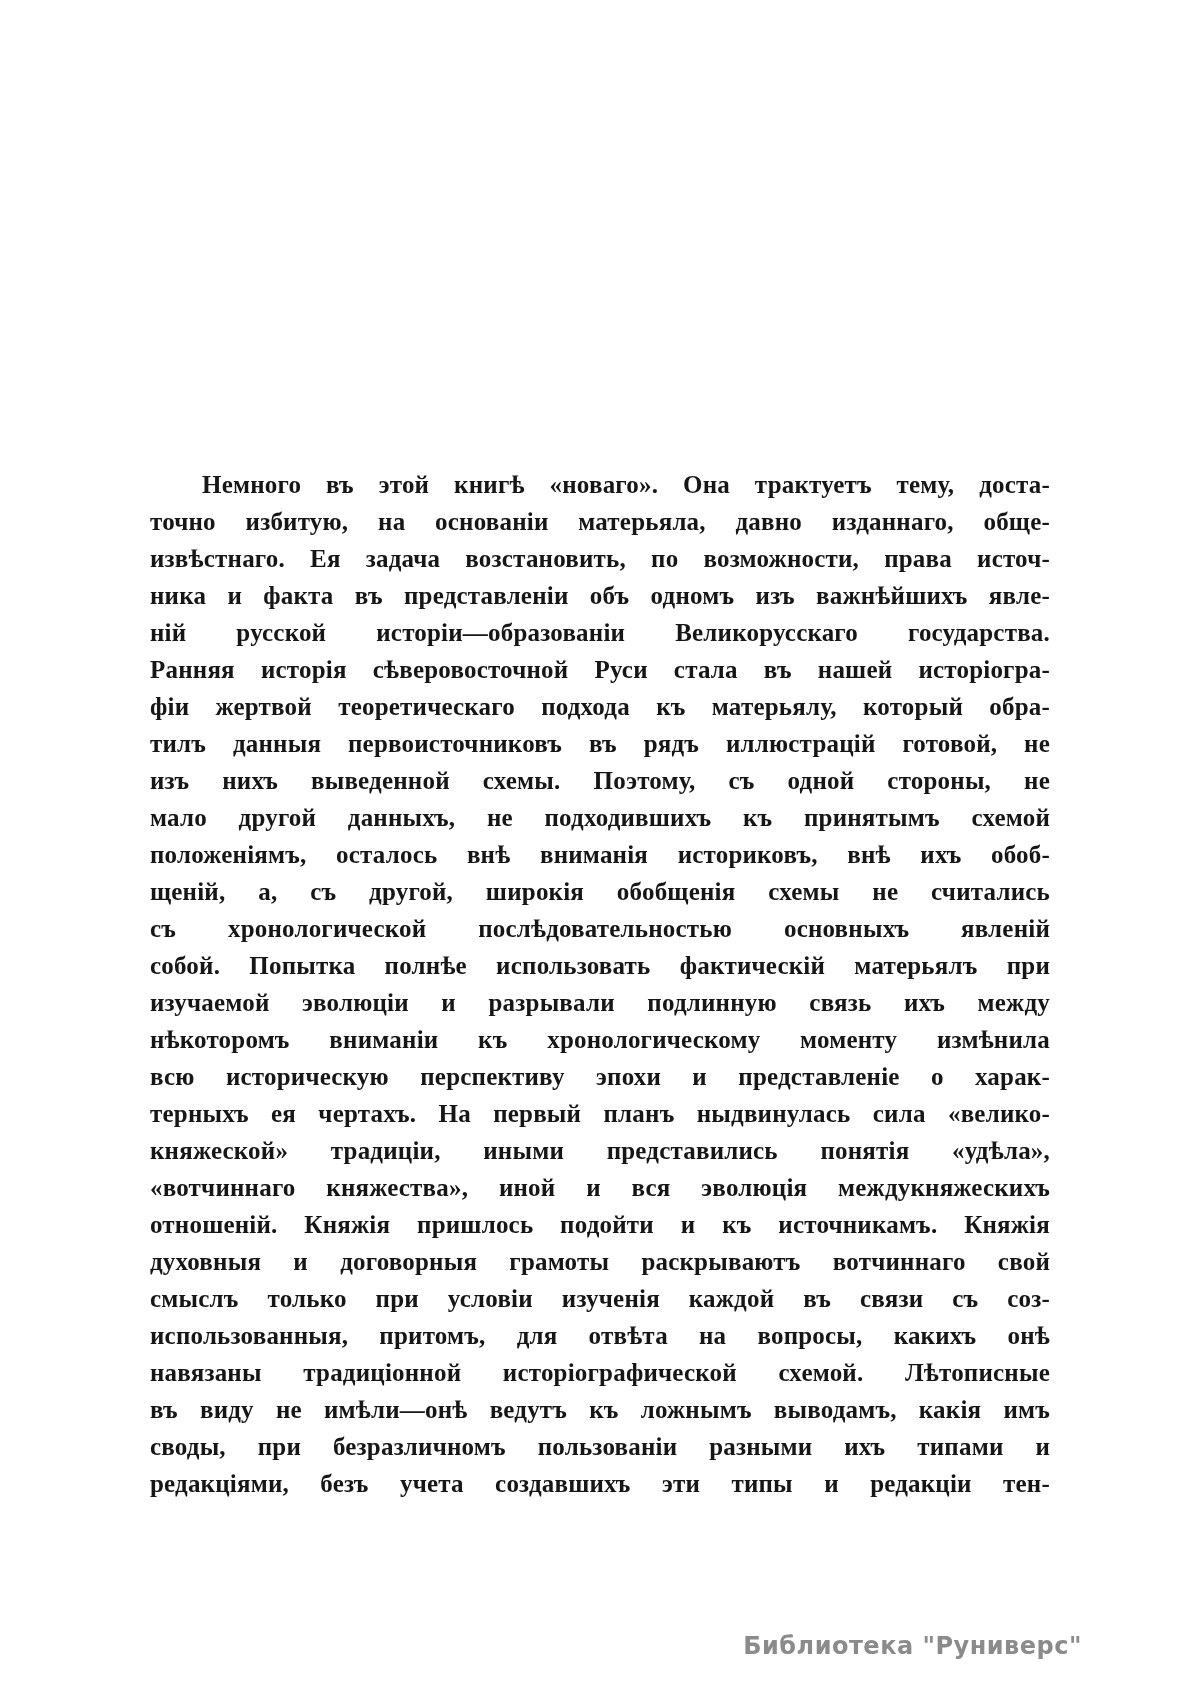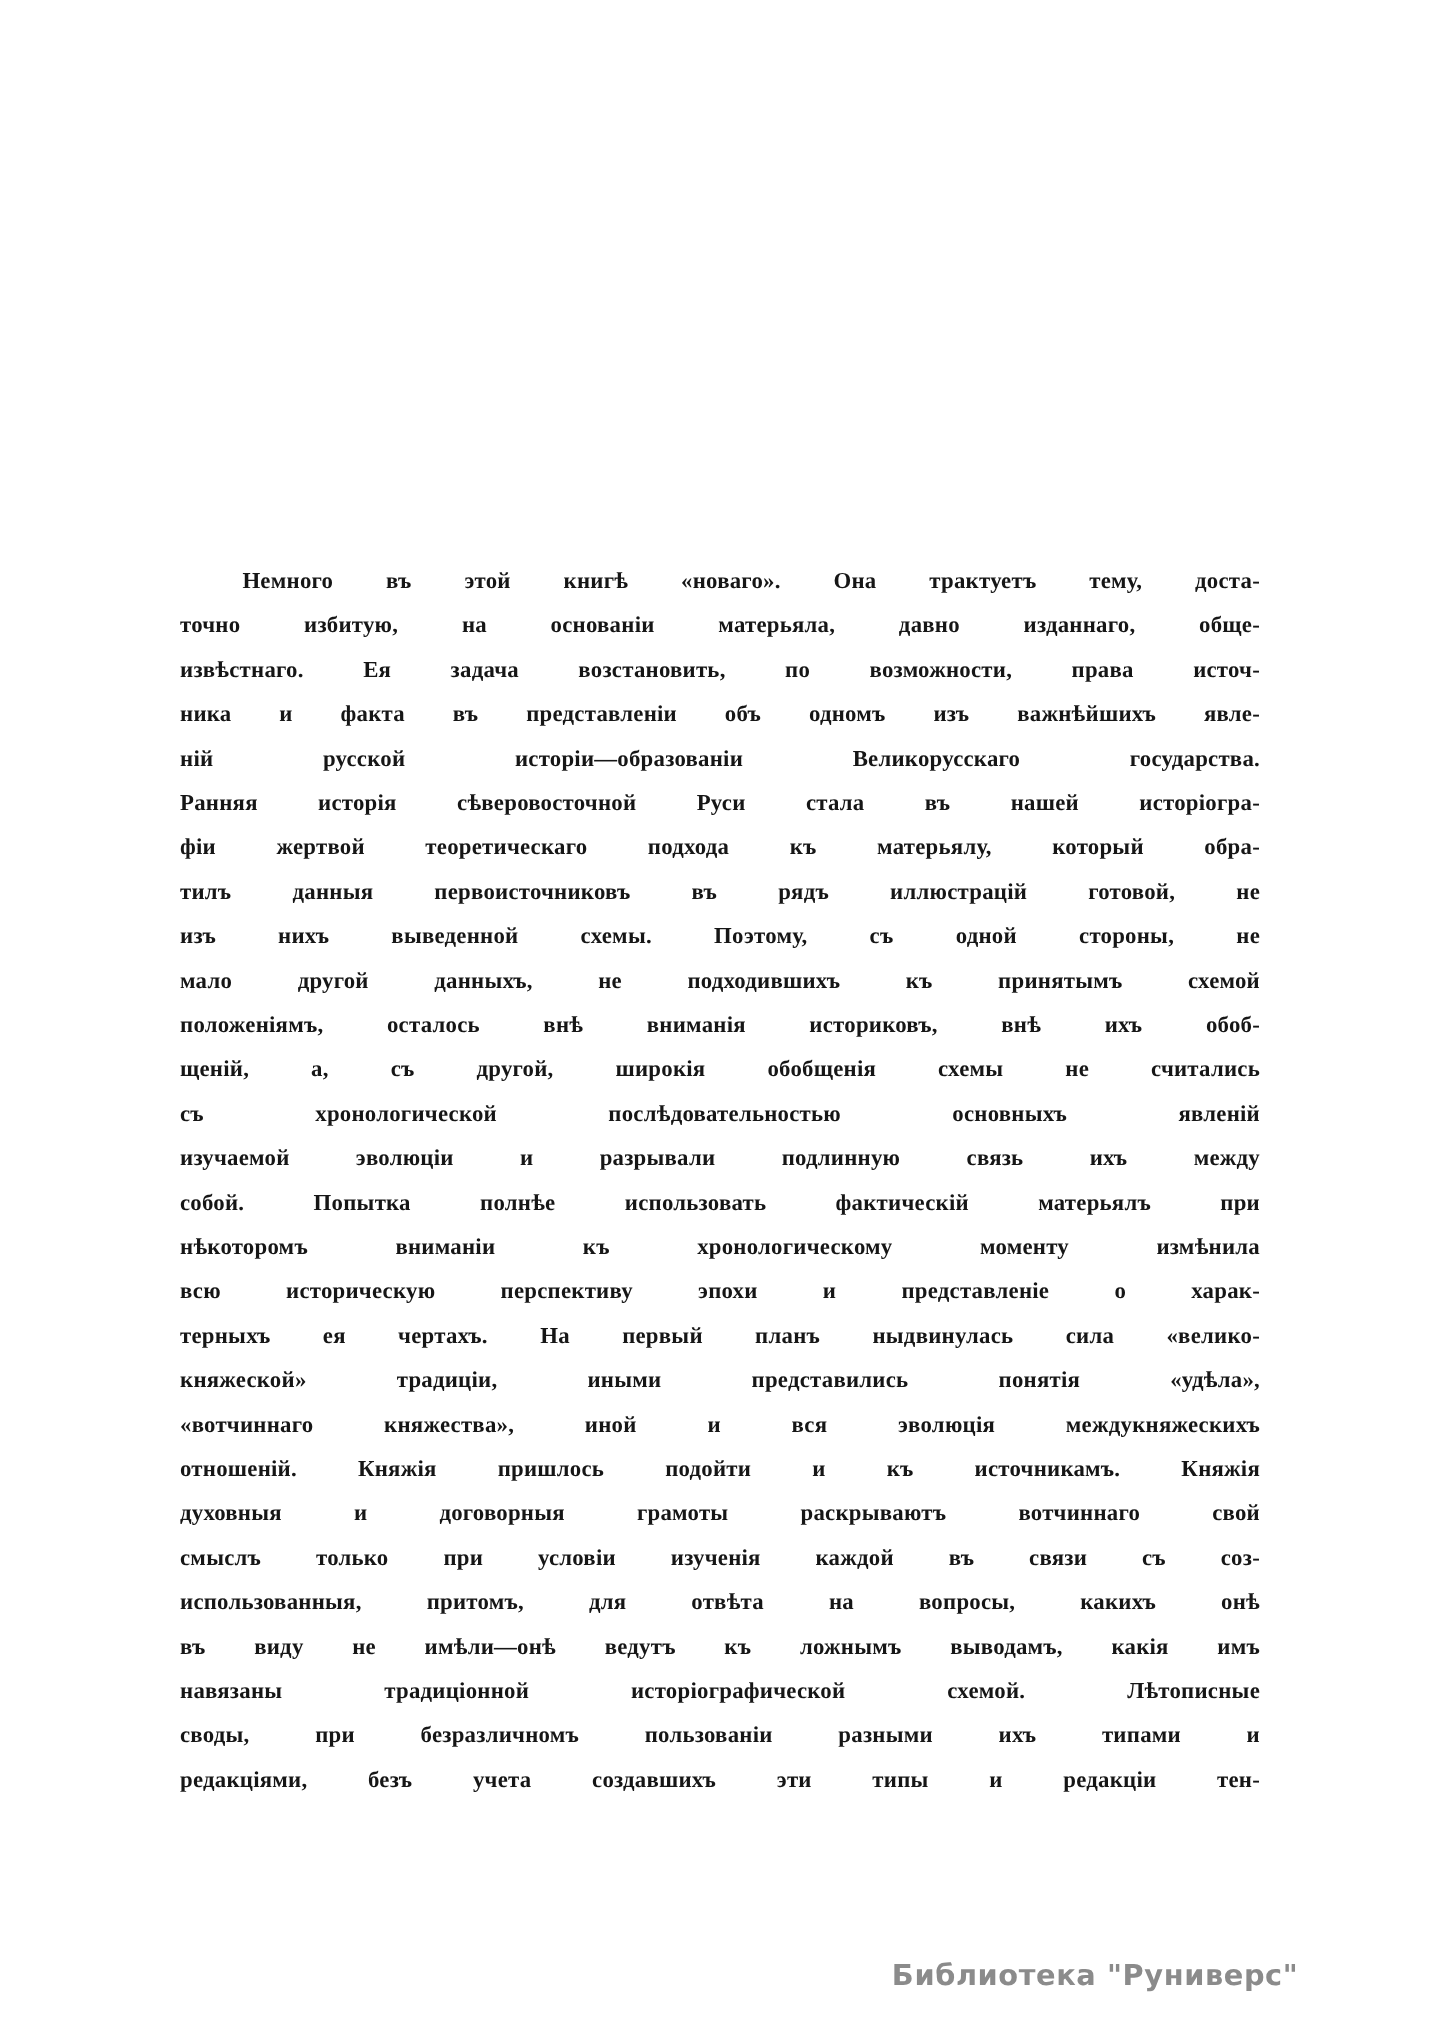--- a/index.html
+++ b/index.html
@@ -14,21 +14,21 @@
     overflow: hidden;
     font-family: "Liberation Serif", "DejaVu Serif", serif;
   }
   .text-block {
     position: absolute;
     left: 150px;
     top: 466px;
     width: 900px;
     color: #161616;
     font-weight: bold;
-    font-size: 19px;
+    font-size: 25px;
     letter-spacing: 0.2px;
   }
   .text-line {
     height: 37px;
     line-height: 37px;
     text-align: justify;
     text-align-last: justify;
     overflow: hidden;
     word-spacing: 2px;
   }
@@ -57,30 +57,30 @@
       <div class="text-line">ника и факта въ представленіи объ одномъ изъ важнѣйшихъ явле-</div>
       <div class="text-line">ній русской исторіи—образованіи Великорусскаго государства.</div>
       <div class="text-line">Ранняя исторія сѣверовосточной Руси стала въ нашей исторіогра-</div>
       <div class="text-line">фіи жертвой теоретическаго подхода къ матерьялу, который обра-</div>
       <div class="text-line">тилъ данныя первоисточниковъ въ рядъ иллюстрацій готовой, не</div>
       <div class="text-line">изъ нихъ выведенной схемы. Поэтому, съ одной стороны, не</div>
       <div class="text-line">мало другой данныхъ, не подходившихъ къ принятымъ схемой</div>
       <div class="text-line">положеніямъ, осталось внѣ вниманія историковъ, внѣ ихъ обоб-</div>
       <div class="text-line">щеній, а, съ другой, широкія обобщенія схемы не считались</div>
       <div class="text-line">съ хронологической послѣдовательностью основныхъ явленій</div>
+      <div class="text-line">собой. Попытка полнѣе использовать фактическій матерьялъ при</div>
       <div class="text-line">изучаемой эволюціи и разрывали подлинную связь ихъ между</div>
-      <div class="text-line">собой. Попытка полнѣе использовать фактическій матерьялъ при</div>
       <div class="text-line">нѣкоторомъ вниманіи къ хронологическому моменту измѣнила</div>
       <div class="text-line">всю историческую перспективу эпохи и представленіе о харак-</div>
       <div class="text-line">терныхъ ея чертахъ. На первый планъ ныдвинулась сила «велико-</div>
       <div class="text-line">княжеской» традиціи, иными представились понятія «удѣла»,</div>
       <div class="text-line">«вотчиннаго княжества», иной и вся эволюція междукняжескихъ</div>
       <div class="text-line">отношеній. Княжія пришлось подойти и къ источникамъ. Княжія</div>
       <div class="text-line">духовныя и договорныя грамоты раскрываютъ вотчиннаго свой</div>
       <div class="text-line">смыслъ только при условіи изученія каждой въ связи съ соз-</div>
       <div class="text-line">использованныя, притомъ, для отвѣта на вопросы, какихъ онѣ</div>
+      <div class="text-line">навязаны традиціонной исторіографической схемой. Лѣтописные</div>
       <div class="text-line">въ виду не имѣли—онѣ ведутъ къ ложнымъ выводамъ, какія имъ</div>
-      <div class="text-line">навязаны традиціонной исторіографической схемой. Лѣтописные</div>
       <div class="text-line">своды, при безразличномъ пользованіи разными ихъ типами и</div>
       <div class="text-line">редакціями, безъ учета создавшихъ эти типы и редакціи тен-</div>
     </div>
   <div class="watermark">Библиотека "Руниверс"</div>
 </div>
 
 </body></html>

